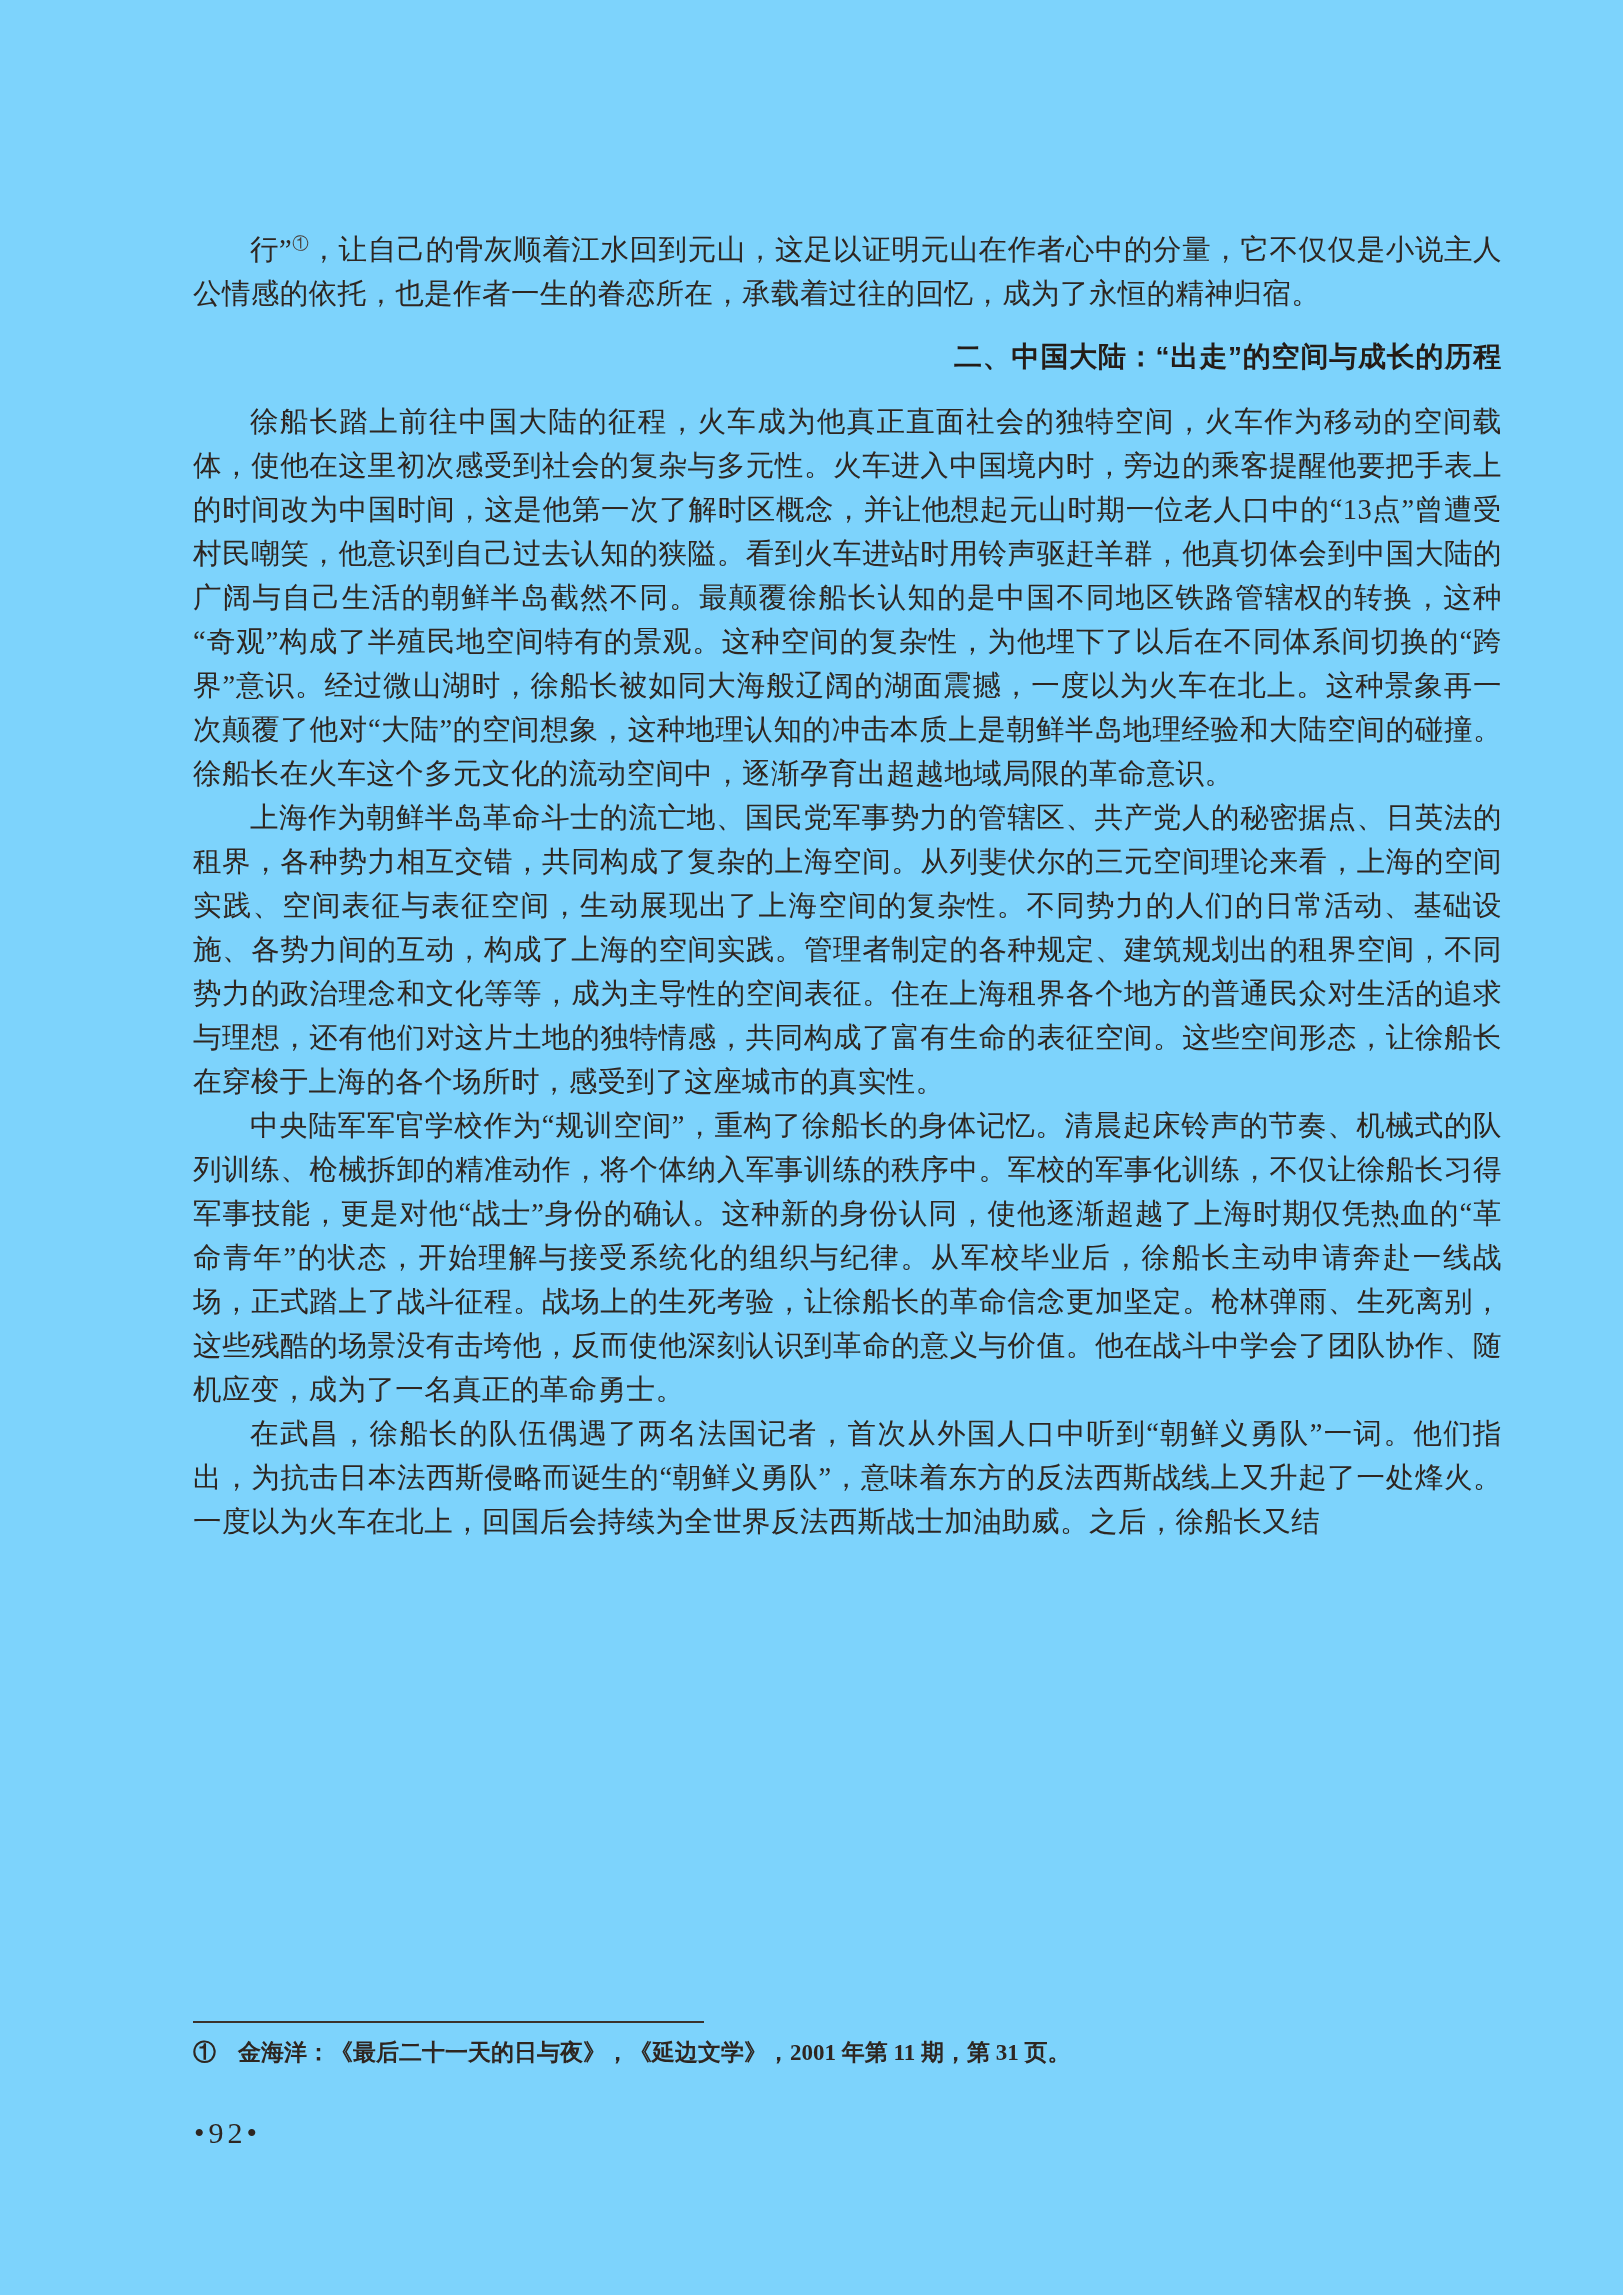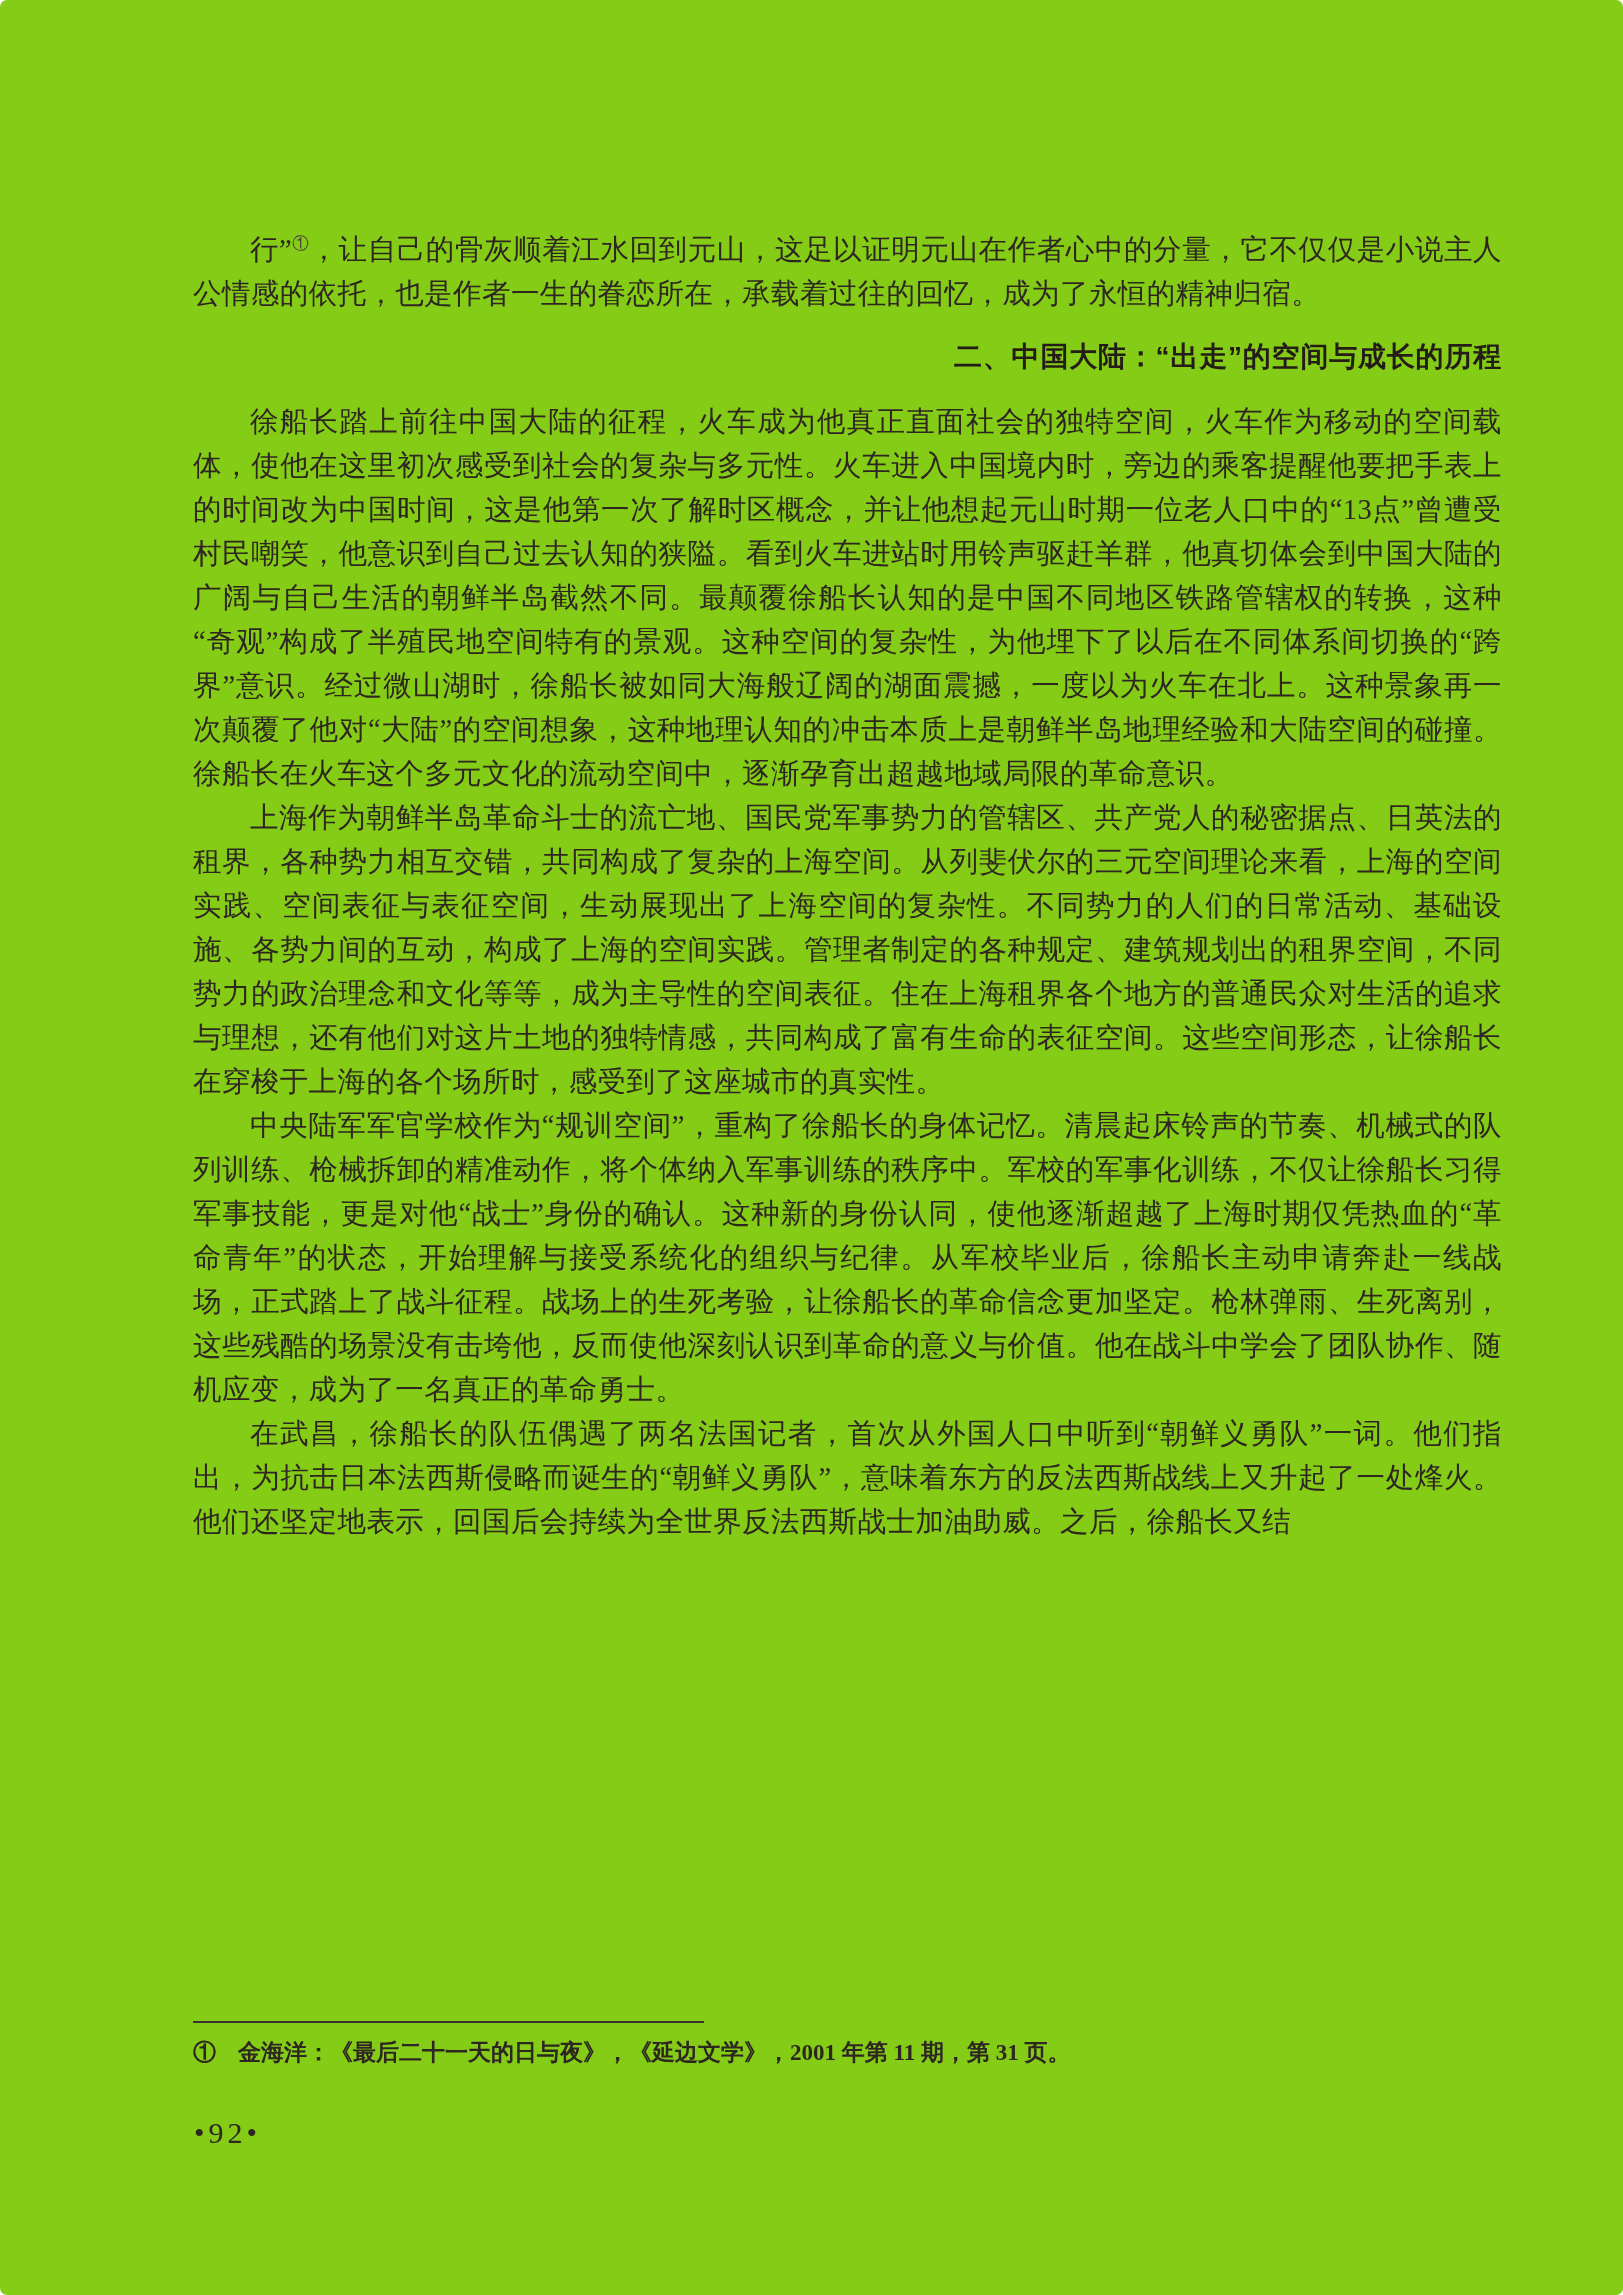--- a/index.html
+++ b/index.html
@@ -5,21 +5,21 @@
   html, body { margin: 0; padding: 0; }
   body {
     width: 1623px;
     height: 2295px;
     background: #ffffff;
     position: relative;
     font-family: "Liberation Serif", "DejaVu Serif", serif;
     color: #2e2621;
     overflow: hidden;
   }
-  .page { position: absolute; inset: 0; background: #84cc16; border-radius: 7px; }
+  .page { position: absolute; inset: 0; background: #7dd3fc; }
   .text-block {
     position: absolute;
     left: 193px;
     top: 228px;
     width: 1309px;
     font-size: 28.5px;
     line-height: 44px;
     text-align: justify;
     text-justify: inter-ideograph;
     letter-spacing: 0.4px;
@@ -87,21 +87,21 @@
     <h2 class="section-heading">二、中国大陆：“出走”的空间与成长的历程</h2>
 
 
     <p>徐船长踏上前往中国大陆的征程，火车成为他真正直面社会的独特空间，火车作为移动的空间载体，使他在这里初次感受到社会的复杂与多元性。火车进入中国境内时，旁边的乘客提醒他要把手表上的时间改为中国时间，这是他第一次了解时区概念，并让他想起元山时期一位老人口中的“13点”曾遭受村民嘲笑，他意识到自己过去认知的狭隘。看到火车进站时用铃声驱赶羊群，他真切体会到中国大陆的广阔与自己生活的朝鲜半岛截然不同。最颠覆徐船长认知的是中国不同地区铁路管辖权的转换，这种“奇观”构成了半殖民地空间特有的景观。这种空间的复杂性，为他埋下了以后在不同体系间切换的“跨界”意识。经过微山湖时，徐船长被如同大海般辽阔的湖面震撼，一度以为火车在北上。这种景象再一次颠覆了他对“大陆”的空间想象，这种地理认知的冲击本质上是朝鲜半岛地理经验和大陆空间的碰撞。徐船长在火车这个多元文化的流动空间中，逐渐孕育出超越地域局限的革命意识。</p>
 
     <p>上海作为朝鲜半岛革命斗士的流亡地、国民党军事势力的管辖区、共产党人的秘密据点、日英法的租界，各种势力相互交错，共同构成了复杂的上海空间。从列斐伏尔的三元空间理论来看，上海的空间实践、空间表征与表征空间，生动展现出了上海空间的复杂性。不同势力的人们的日常活动、基础设施、各势力间的互动，构成了上海的空间实践。管理者制定的各种规定、建筑规划出的租界空间，不同势力的政治理念和文化等等，成为主导性的空间表征。住在上海租界各个地方的普通民众对生活的追求与理想，还有他们对这片土地的独特情感，共同构成了富有生命的表征空间。这些空间形态，让徐船长在穿梭于上海的各个场所时，感受到了这座城市的真实性。</p>
 
 
     <p>中央陆军军官学校作为“规训空间”，重构了徐船长的身体记忆。清晨起床铃声的节奏、机械式的队列训练、枪械拆卸的精准动作，将个体纳入军事训练的秩序中。军校的军事化训练，不仅让徐船长习得军事技能，更是对他“战士”身份的确认。这种新的身份认同，使他逐渐超越了上海时期仅凭热血的“革命青年”的状态，开始理解与接受系统化的组织与纪律。从军校毕业后，徐船长主动申请奔赴一线战场，正式踏上了战斗征程。战场上的生死考验，让徐船长的革命信念更加坚定。枪林弹雨、生死离别，这些残酷的场景没有击垮他，反而使他深刻认识到革命的意义与价值。他在战斗中学会了团队协作、随机应变，成为了一名真正的革命勇士。</p>
 
-    <p>在武昌，徐船长的队伍偶遇了两名法国记者，首次从外国人口中听到“朝鲜义勇队”一词。他们指出，为抗击日本法西斯侵略而诞生的“朝鲜义勇队”，意味着东方的反法西斯战线上又升起了一处烽火。他们还坚定地表示，回国后会持续为全世界反法西斯战士加油助威。之后，徐船长又结</p>
+    <p>在武昌，徐船长的队伍偶遇了两名法国记者，首次从外国人口中听到“朝鲜义勇队”一词。他们指出，为抗击日本法西斯侵略而诞生的“朝鲜义勇队”，意味着东方的反法西斯战线上又升起了一处烽火。一度以为火车在北上，回国后会持续为全世界反法西斯战士加油助威。之后，徐船长又结</p>
 
   </main>
 
   <div class="footnote-area">
     <div class="footnote-rule"></div>
     <p class="footnote"><span class="marker">①</span><span>金海洋：《最后二十一天的日与夜》，《延边文学》，2001 年第 11 期，第 31 页。</span></p>
   </div>
 
   <div class="page-number">•92•</div>
 

